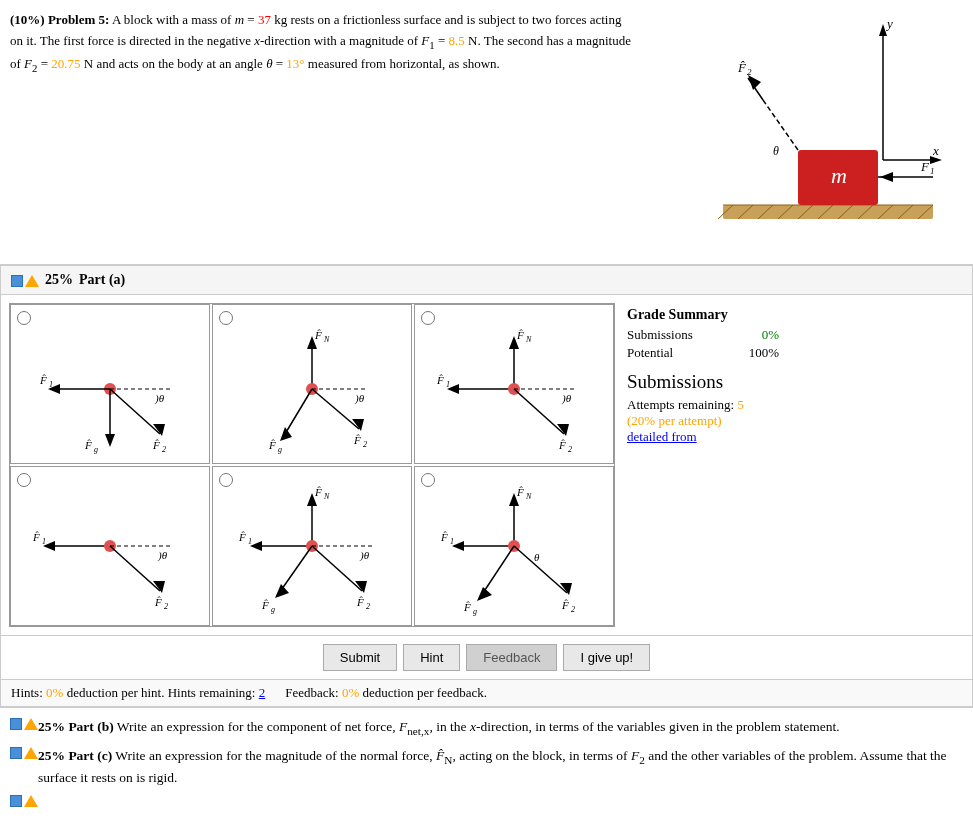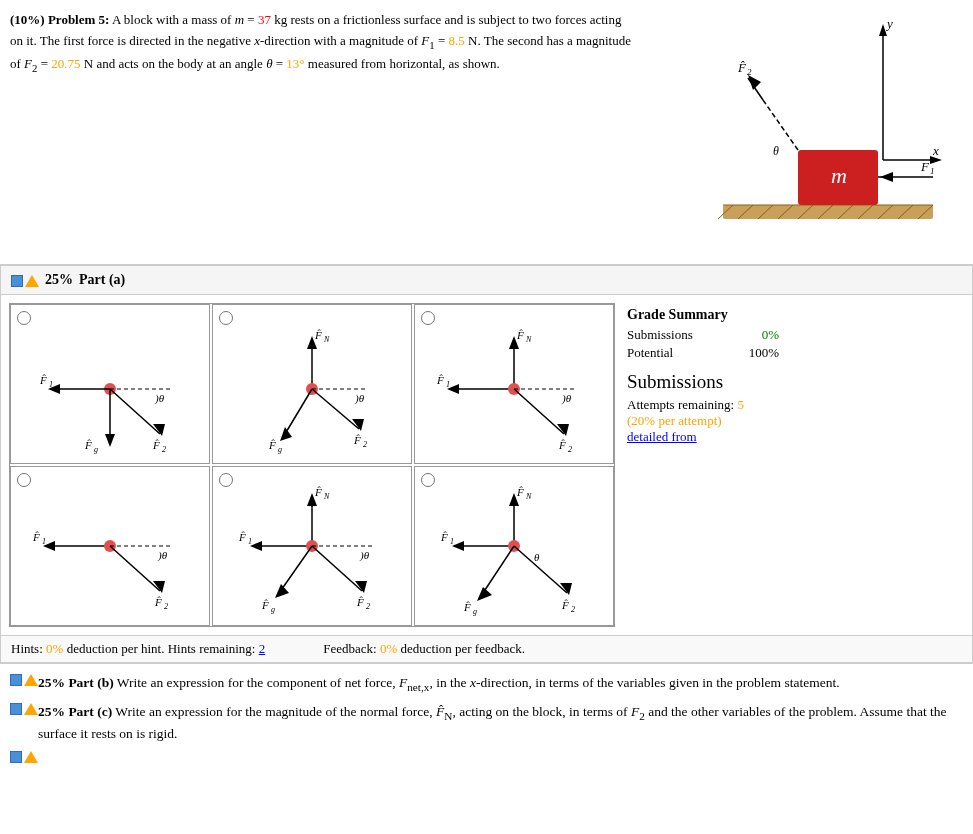--- a/index.html
+++ b/index.html
@@ -125,21 +125,21 @@
       background: #d0d0d0;
       color: #555;
     }
 
     .hints-row {
       background: #f9f9f9;
       border-top: 1px solid #ccc;
       border-bottom: 1px solid #ccc;
       padding: 5px 10px;
       display: flex;
-      gap: 58px;
+      gap: 20px;
       font-size: 13px;
     }
 
     .parts-list {
       padding: 6px 10px;
     }
 
     .part-item {
       display: flex;
       align-items: flex-start;
@@ -441,20 +441,26 @@
         <div>
           <span class="orange-text">(20% per attempt)</span>
         </div>
         <div>
           <span class="blue-link">detailed from</span>
         </div>
       </div>
     </div>
   </div>
 
+  <div class="button-row">
+    <button class="btn">Submit</button>
+    <button class="btn">Hint</button>
+    <button class="btn btn-feedback">Feedback</button>
+    <button class="btn">I give up!</button>
+  </div>
 
   <div class="hints-row">
     <span>
       <span>Hints:</span>
       <span class="orange-text">0%</span>
       <span> deduction per hint. Hints remaining:</span>
       <span class="blue-link">2</span>
     </span>
     <span>
       <span>Feedback:</span>

